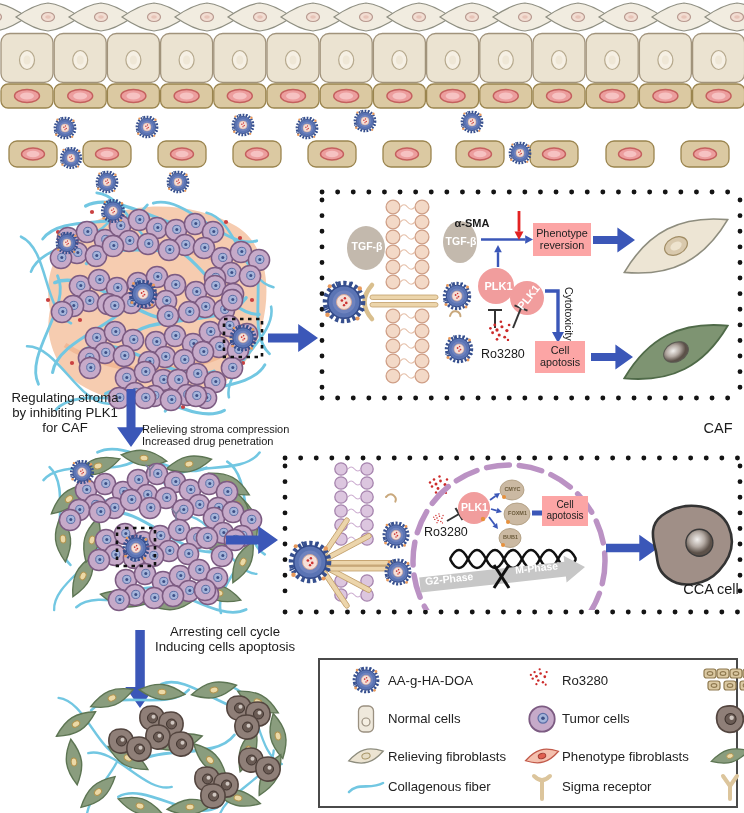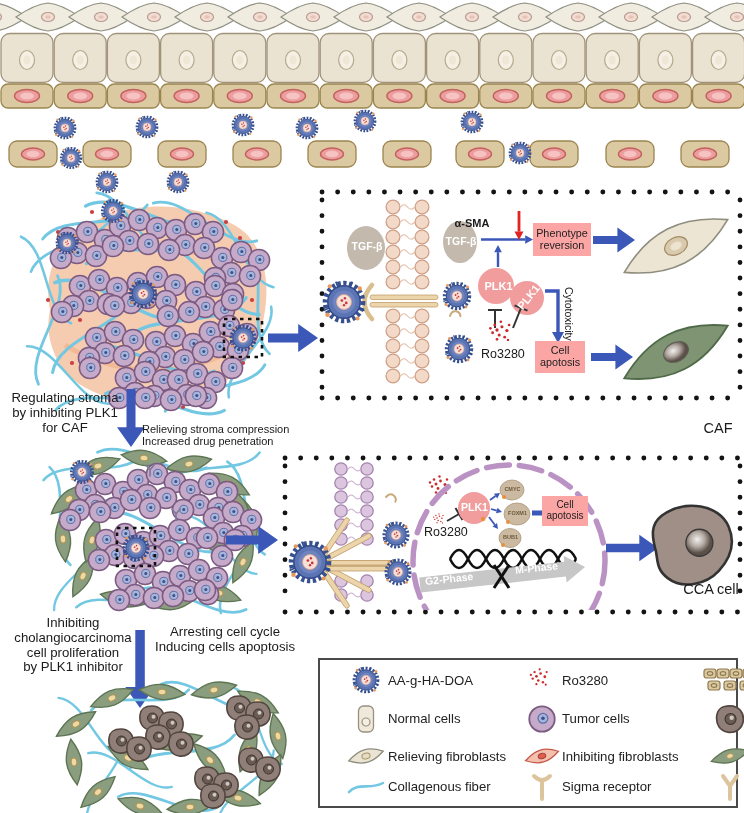--- a/index.html
+++ b/index.html
@@ -477,24 +477,20 @@
         <use href="#dcell" transform="translate(213,796)"></use>
         <use href="#dcell" transform="translate(181,744)"></use>
       </g>
 </svg>
 
 <div class="txt ctr" style="left:2px;top:391px;width:126px;font-size:13.2px;">Regulating stroma
 by inhibiting PLK1
 for CAF</div>
 <div class="txt" style="left:142px;top:397px;width:210px;font-size:11px;margin-top:26px;">Relieving stroma compression
 Increased drug penetration</div>
-<div class="txt ctr" style="left:6px;top:616px;width:134px;font-size:13.2px;">Inhibiting
-cholangiocarcinoma
-cell proliferation
-by PLK1 inhibitor</div>
 <div class="txt ctr" style="left:146px;top:625px;width:158px;font-size:13.2px;">Arresting cell cycle
 Inducing cells apoptosis</div>
 
 <div class="txt ctr white" style="left:344px;top:241px;width:46px;font-size:10.5px;">TGF-β</div>
 <div class="txt ctr white" style="left:438px;top:236px;width:46px;font-size:10.5px;">TGF-β</div>
 <div class="txt ctr" style="left:448px;top:217px;width:48px;font-size:11px;font-weight:700;">α-SMA</div>
 <div class="greenbox" style="left:533px;top:223px;width:58px;height:33px;font-size:10.8px;">Phenotype
 reversion</div>
 <div class="txt ctr white" style="left:480px;top:280px;width:37px;font-size:11px;">PLK1</div>
 <div class="txt ctr white" style="left:510px;top:291px;width:37px;font-size:11px;transform:rotate(-52deg);">PLK1</div>
@@ -574,21 +570,21 @@
     <svg width="42" height="26" viewBox="-21 -13 42 26">
           <use href="#fibI" transform="rotate(-16)"></use>
         </svg>
       </div>
   <div class="lab">Relieving fibroblasts</div>
   <div class="ic">
     <svg width="42" height="26" viewBox="-21 -13 42 26">
           <use href="#fibA" transform="rotate(-16)"></use>
         </svg>
       </div>
-  <div class="lab">Inhibiting fibroblasts</div>
+  <div class="lab">Phenotype fibroblasts</div>
   <div class="ic">
     <svg width="42" height="26" viewBox="-21 -13 42 26">
           <use href="#gsp" transform="rotate(-16) scale(0.85)"></use>
         </svg>
       </div>
   <div class="lab">Dead CAFs</div>
   <div class="ic">
     <svg width="38" height="20" viewBox="0 0 38 20">
       <path d="M2,15 C10,5 24,13 36,6" fill="none" stroke="#72c7e2" stroke-width="2.6" stroke-linecap="round"></path>
     </svg>

